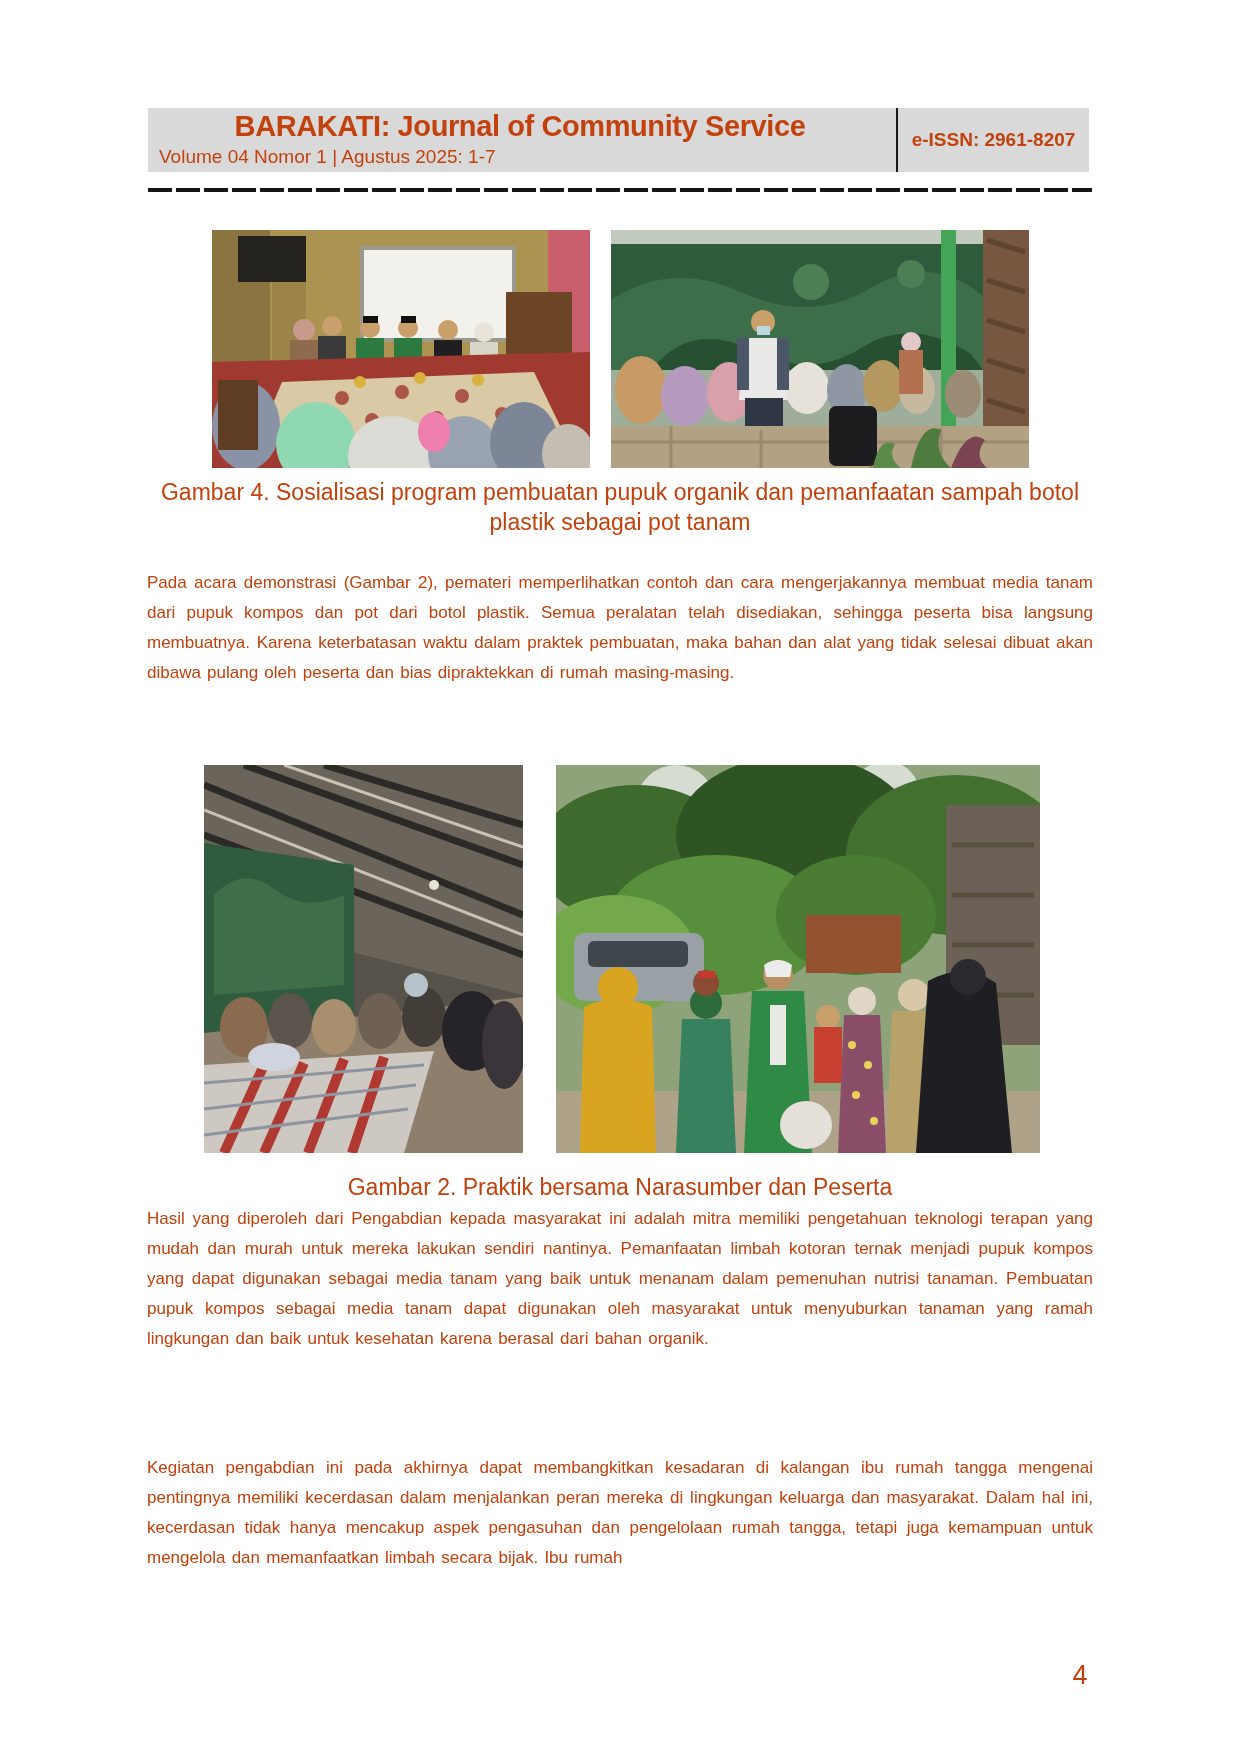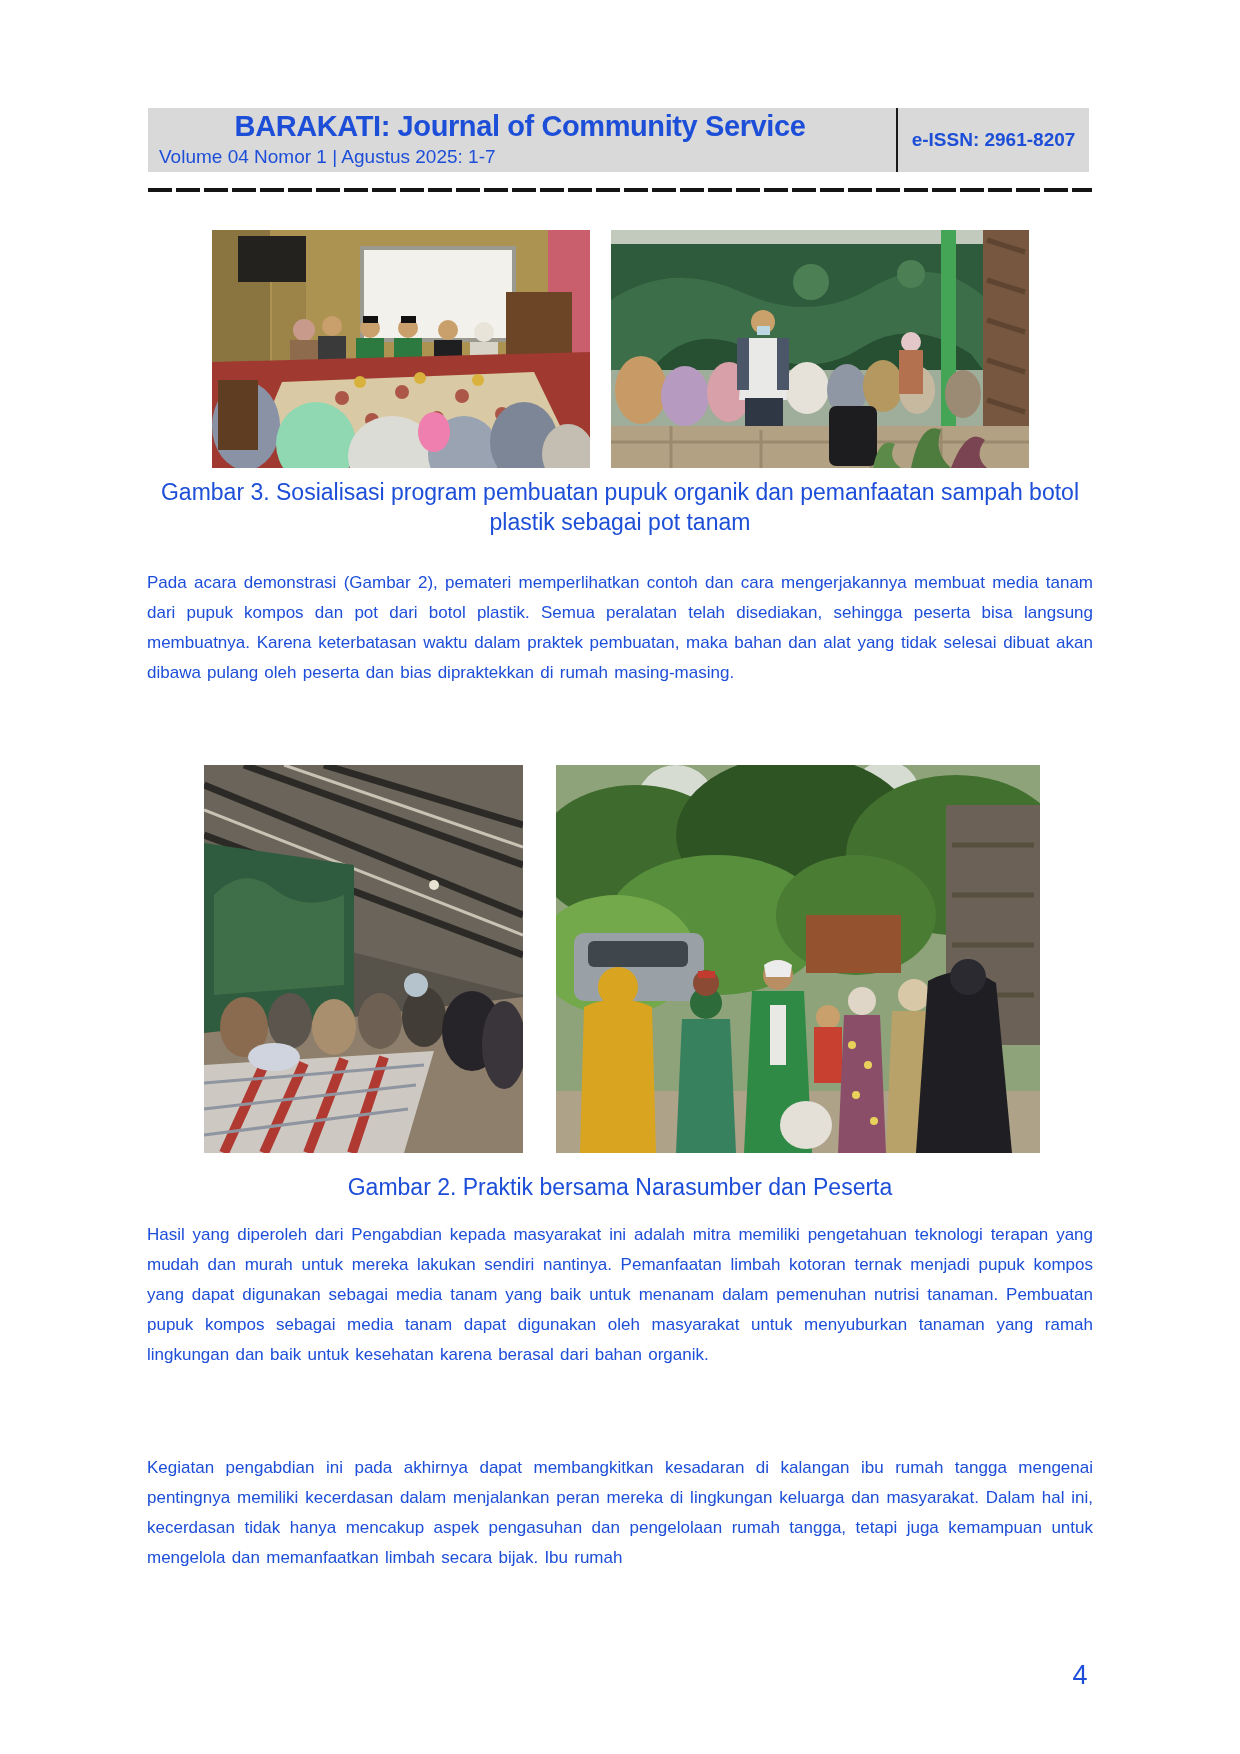--- a/index.html
+++ b/index.html
@@ -1,17 +1,17 @@
 <!DOCTYPE html>
 <html><head>
 <meta charset="utf-8">
 <style>
   html,body{margin:0;padding:0;background:#fff;}
   .page{position:relative;width:1240px;height:1754px;background:#ffffff;overflow:hidden;
-        font-family:"Liberation Sans",sans-serif;color:#1d4ed8;}
+        font-family:"Liberation Sans",sans-serif;color:#c2410c;}
 
   
   .header-band{position:absolute;left:148px;top:108px;width:941px;height:64px;
                background:#d9d9d9;display:flex;box-sizing:border-box;}
   .header-left{width:737px;box-sizing:border-box;padding:2px 4px 0 11px;}
   .journal-title{font-weight:bold;font-size:29px;line-height:33px;text-align:center;letter-spacing:-0.4px;white-space:nowrap;}
   .volume-line{font-weight:normal;font-size:19px;line-height:27px;white-space:nowrap;}
   .header-right{flex:1;border-left:2px solid #1a1a1a;display:flex;align-items:center;
                 justify-content:center;font-weight:bold;font-size:19px;white-space:nowrap;margin-left:11px;}
 
@@ -27,21 +27,21 @@
   #fig2-right{left:556px;top:765px;width:484px;height:388px;}
 
   .caption{position:absolute;left:148px;width:944px;text-align:center;
            font-size:23px;line-height:30px;}
   #caption1{top:477px;}
   #caption2{top:1172px;}
 
   .para{position:absolute;left:147px;width:946px;text-align:justify;
         font-size:17px;line-height:30px;word-spacing:1.5px;}
   #para1{top:568px;}
-  #para2{top:1204px;margin-top:16px;}
+  #para2{top:1204px;}
   #para3{top:1426px;margin-top:27px;}
 
   .page-number{position:absolute;left:1058px;top:1660px;width:44px;text-align:center;font-size:27px;}
 </style>
 </head>
 <body>
 
 <div class="page">
 
   <div class="header-band">
@@ -144,21 +144,21 @@
 
       <rect y="196" width="418" height="42" fill="#b3a183"></rect>
       <path d="M0,212 H418 M60,196 V238 M150,200 V238 M260,200 V238 M330,198 V238" stroke="#9a8a6e" stroke-width="3"></path>
       <rect x="218" y="176" width="48" height="60" rx="7" fill="#1d1d1f"></rect>
       <path d="M300,238 Q310,190 330,200 Q322,222 340,238 Z" fill="#4e7c3e"></path>
       <path d="M340,238 Q356,196 374,210 Q362,226 376,238 Z" fill="#7a4452"></path>
       <path d="M262,238 Q268,206 284,214 Q276,228 290,238 Z" fill="#5c8a48"></path>
     </svg>
   </div>
 
-  <div class="caption" id="caption1">Gambar 3. Sosialisasi program pembuatan pupuk organik dan pemanfaatan sampah botol plastik sebagai pot tanam</div>
+  <div class="caption" id="caption1">Gambar 4. Sosialisasi program pembuatan pupuk organik dan pemanfaatan sampah botol plastik sebagai pot tanam</div>
 
   <div class="para" id="para1">Pada acara demonstrasi (Gambar 2), pemateri memperlihatkan contoh dan cara mengerjakannya membuat media tanam dari pupuk kompos dan pot dari botol plastik. Semua peralatan telah disediakan, sehingga peserta bisa langsung membuatnya. Karena keterbatasan waktu dalam praktek pembuatan, maka bahan dan alat yang tidak selesai dibuat akan dibawa pulang oleh peserta dan bias dipraktekkan di rumah masing-masing.</div>
 
   <div class="photo" id="fig2-left">
     <svg viewBox="0 0 319 388" preserveAspectRatio="none">
       <rect width="319" height="388" fill="#57524a"></rect>
       <polygon points="0,0 319,0 319,230 0,150" fill="#6a645a"></polygon>
       <path d="M0,20 L319,150 M0,70 L319,190 M40,0 L319,100 M120,0 L319,60" stroke="#2c2a26" stroke-width="7"></path>
       <path d="M0,45 L319,170 M80,0 L319,82" stroke="#c9c3b4" stroke-width="3"></path>
       <circle cx="230" cy="120" r="5" fill="#e8e2d2"></circle>

